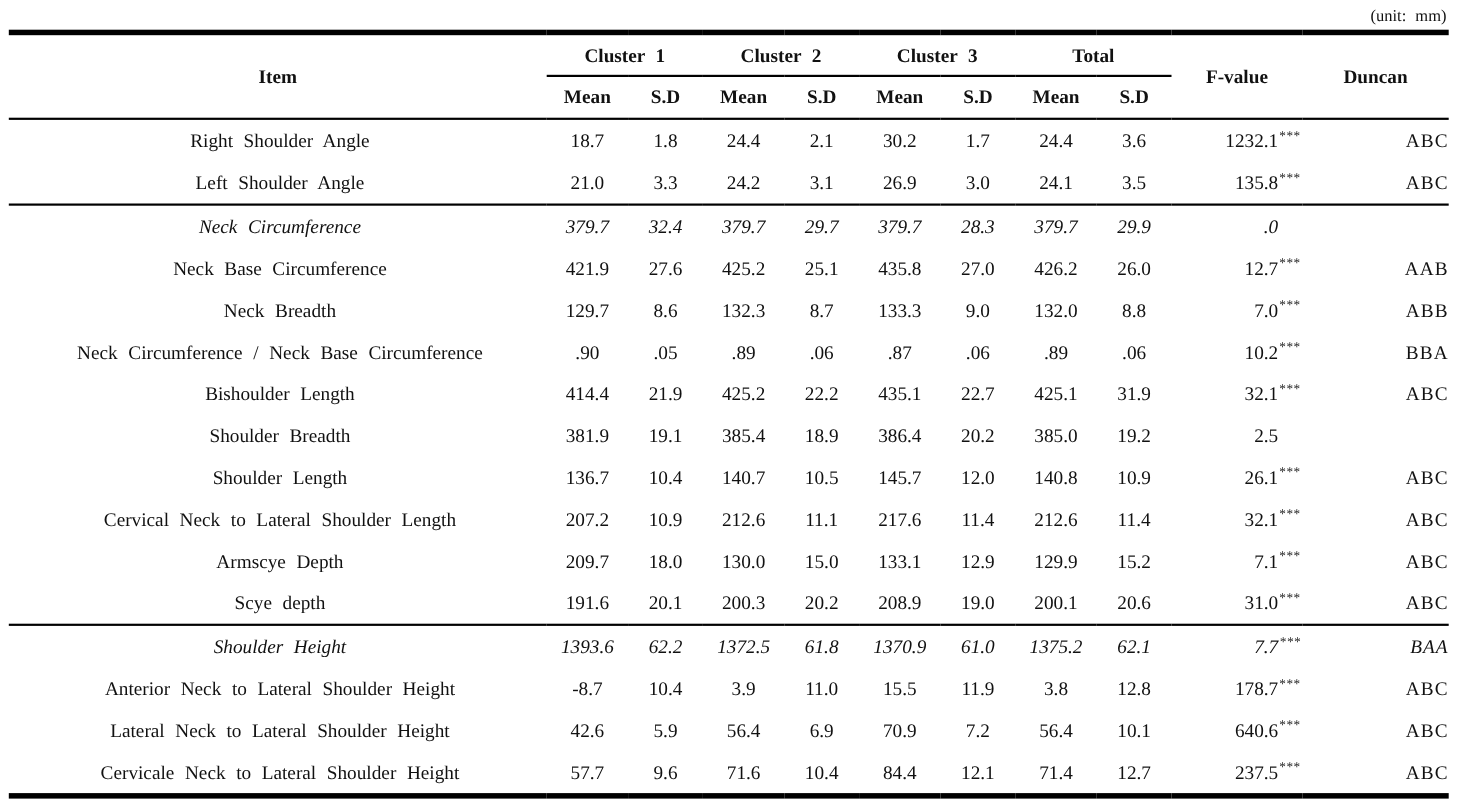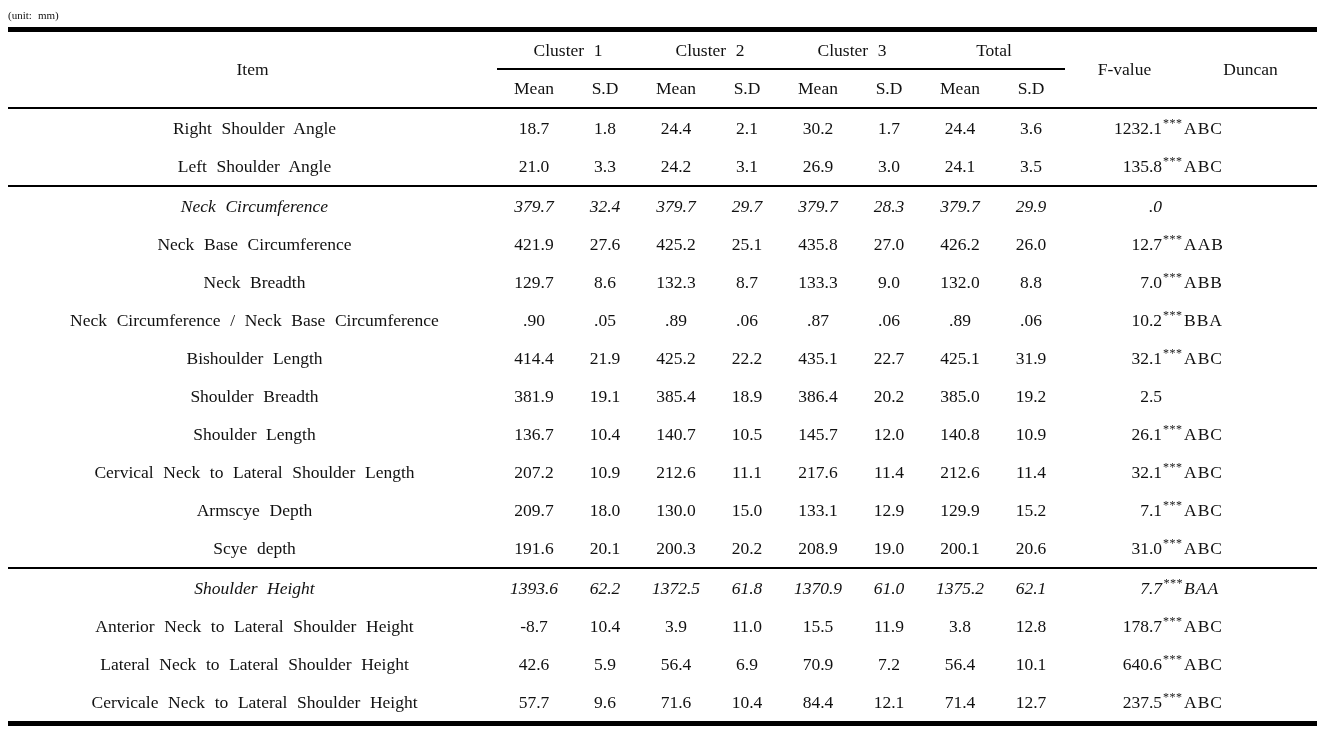--- a/index.html
+++ b/index.html
@@ -11,42 +11,42 @@
     font-family: "Liberation Serif", "DejaVu Serif", serif;
     color: #111111;
     overflow: hidden;
   }
   .page {
     padding: 3px 8px 0 8px;
     box-sizing: border-box;
     width: 1325px;
   }
   .unit-note {
-    text-align: left;
-    font-size: 11px;
+    text-align: right;
+    font-size: 15px;
     line-height: 24px;
     padding-right: 2px;
     word-spacing: 0.3em;
   }
   table.stat-table {
     border-collapse: collapse;
     table-layout: fixed;
     width: 1309px;
     border-top: 5px solid #000000;
     border-bottom: 5px solid #000000;
   }
   th, td {
     font-weight: normal;
     font-size: 17.5px;
     vertical-align: middle;
     padding: 0;
     overflow: hidden;
     white-space: nowrap;
   }
-  thead th { word-spacing: 0.3em; }
+  thead th { word-spacing: 0.3em; font-weight: bold; }
   thead tr.group-row th { height: 36px; }
   thead tr.sub-row th   { height: 37px; }
   .th-group { border-bottom: 2px solid #000000; }
   .hdr-b    { border-bottom: 2px solid #000000; }
   tbody td { height: 38px; }
   .td-item {
     text-align: center;
     padding-left: 4px;
     word-spacing: 0.3em;
   }
@@ -55,21 +55,21 @@
   .fv-sig {
     display: inline-block;
     width: 21px;
     font-size: 12px;
     position: relative;
     top: -7px;
     text-align: left;
     padding-left: 1px;
     letter-spacing: 0.5px;
   }
-  .td-duncan { text-align: left; letter-spacing: 1px; }
+  .td-duncan { text-align: right; letter-spacing: 1px; }
   tbody tr.group-start td { border-top: 2px solid #000000; font-style: italic; }
 </style>
 </head>
 <body>
 
 <div class="page">
   <div class="unit-note">(unit: mm)</div>
 
   <table class="stat-table">
     <colgroup>

